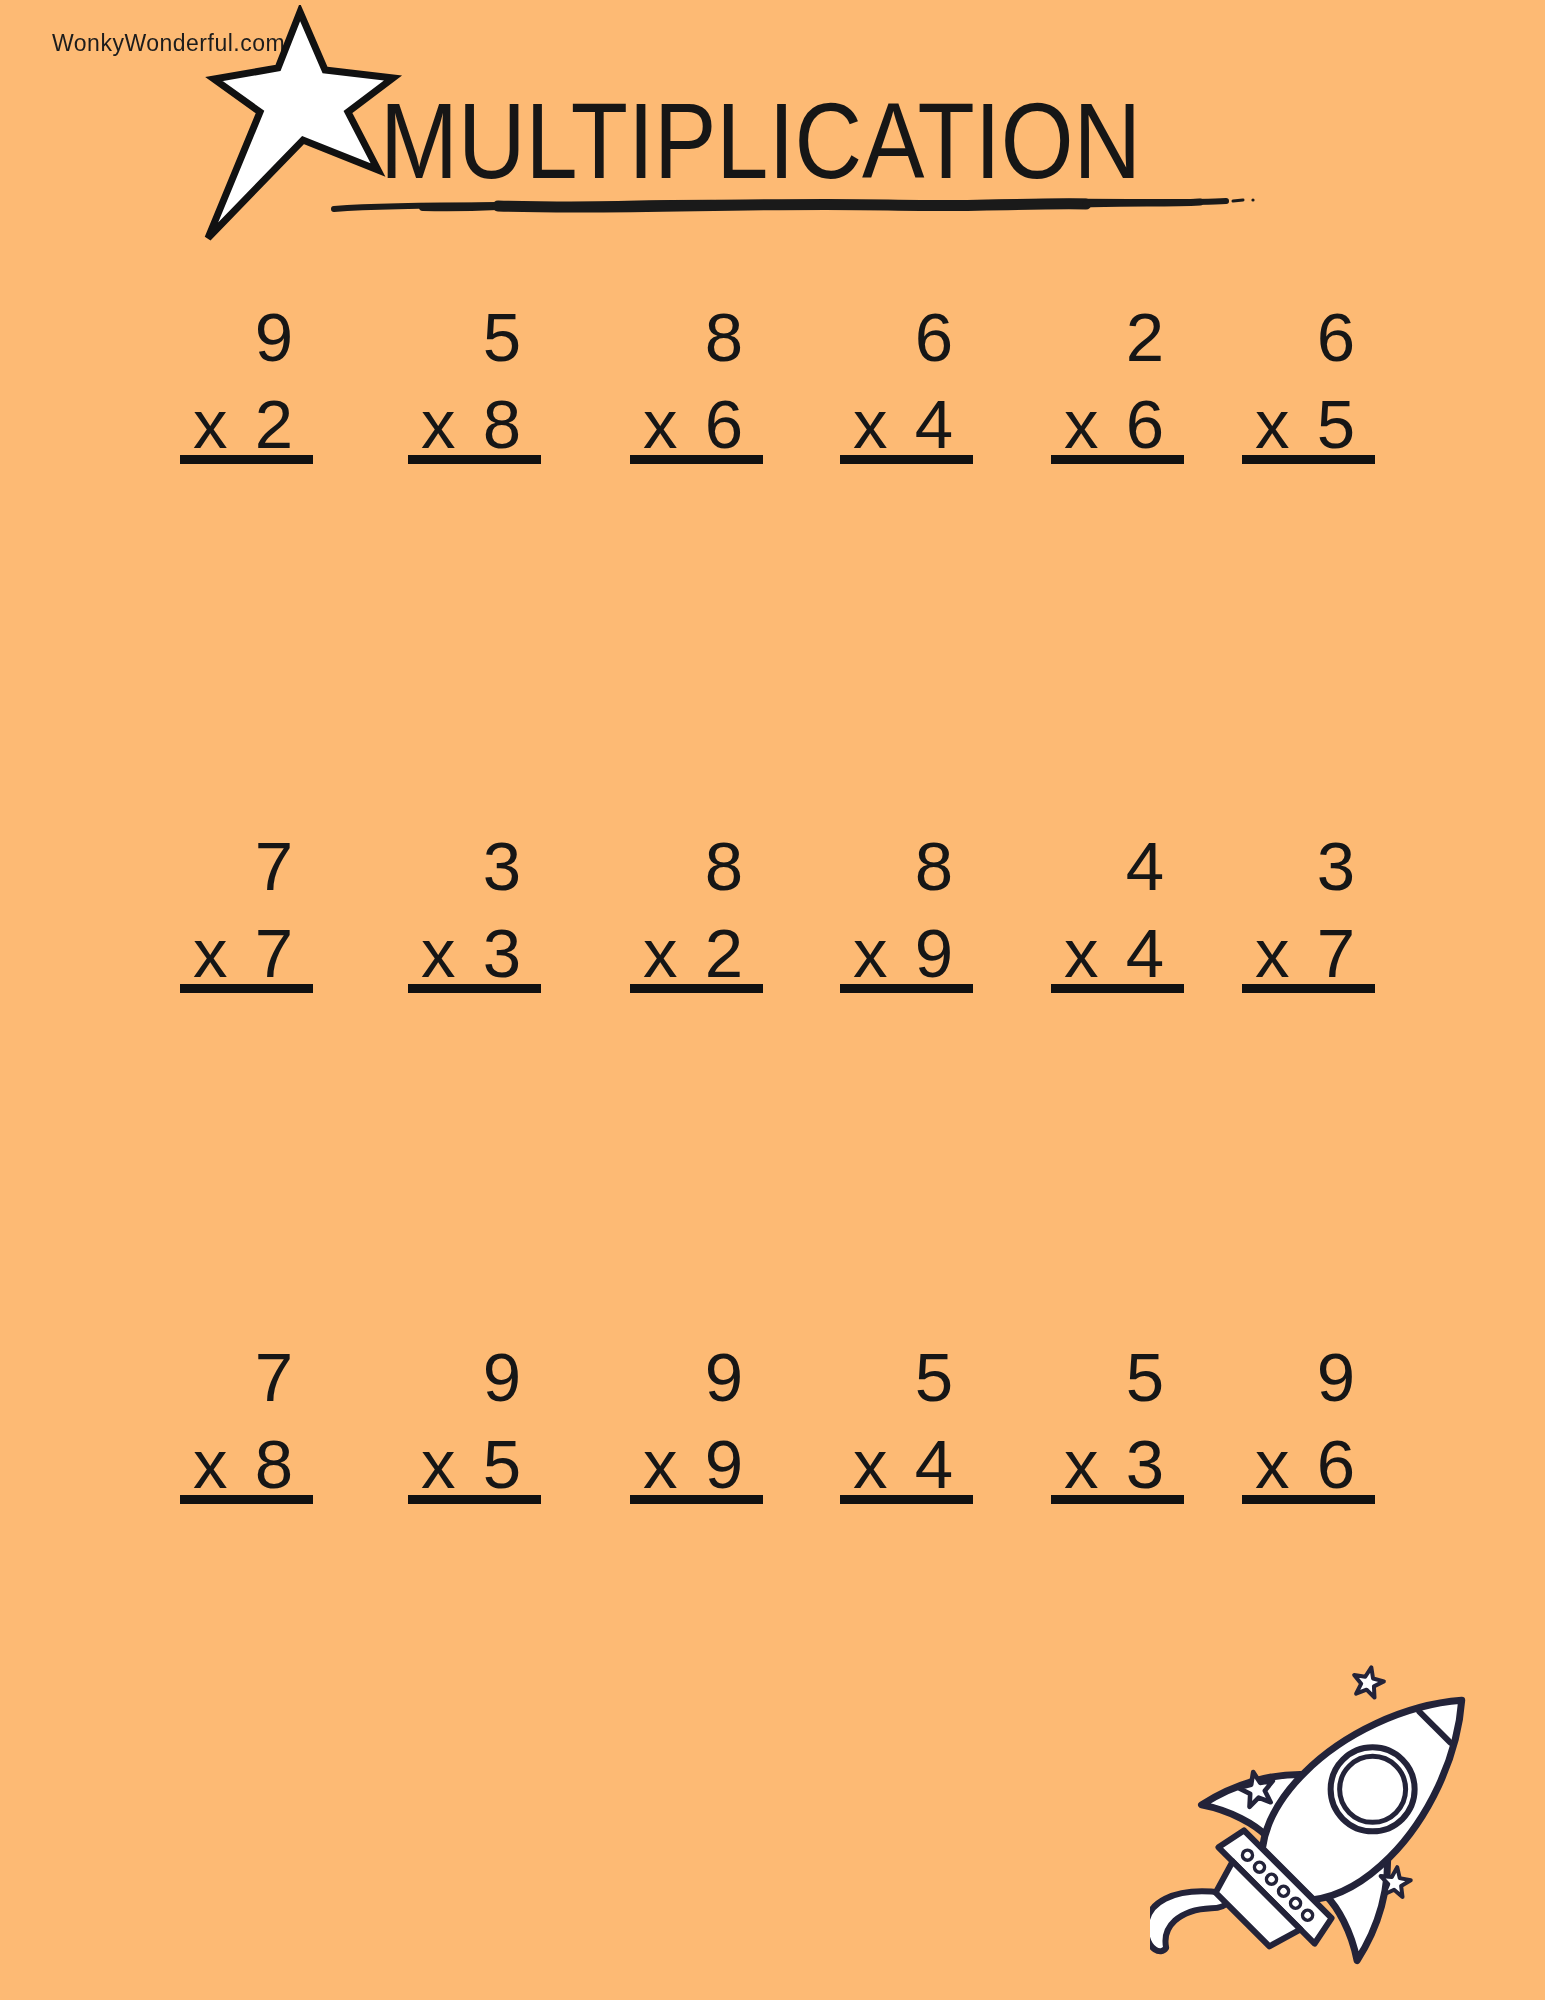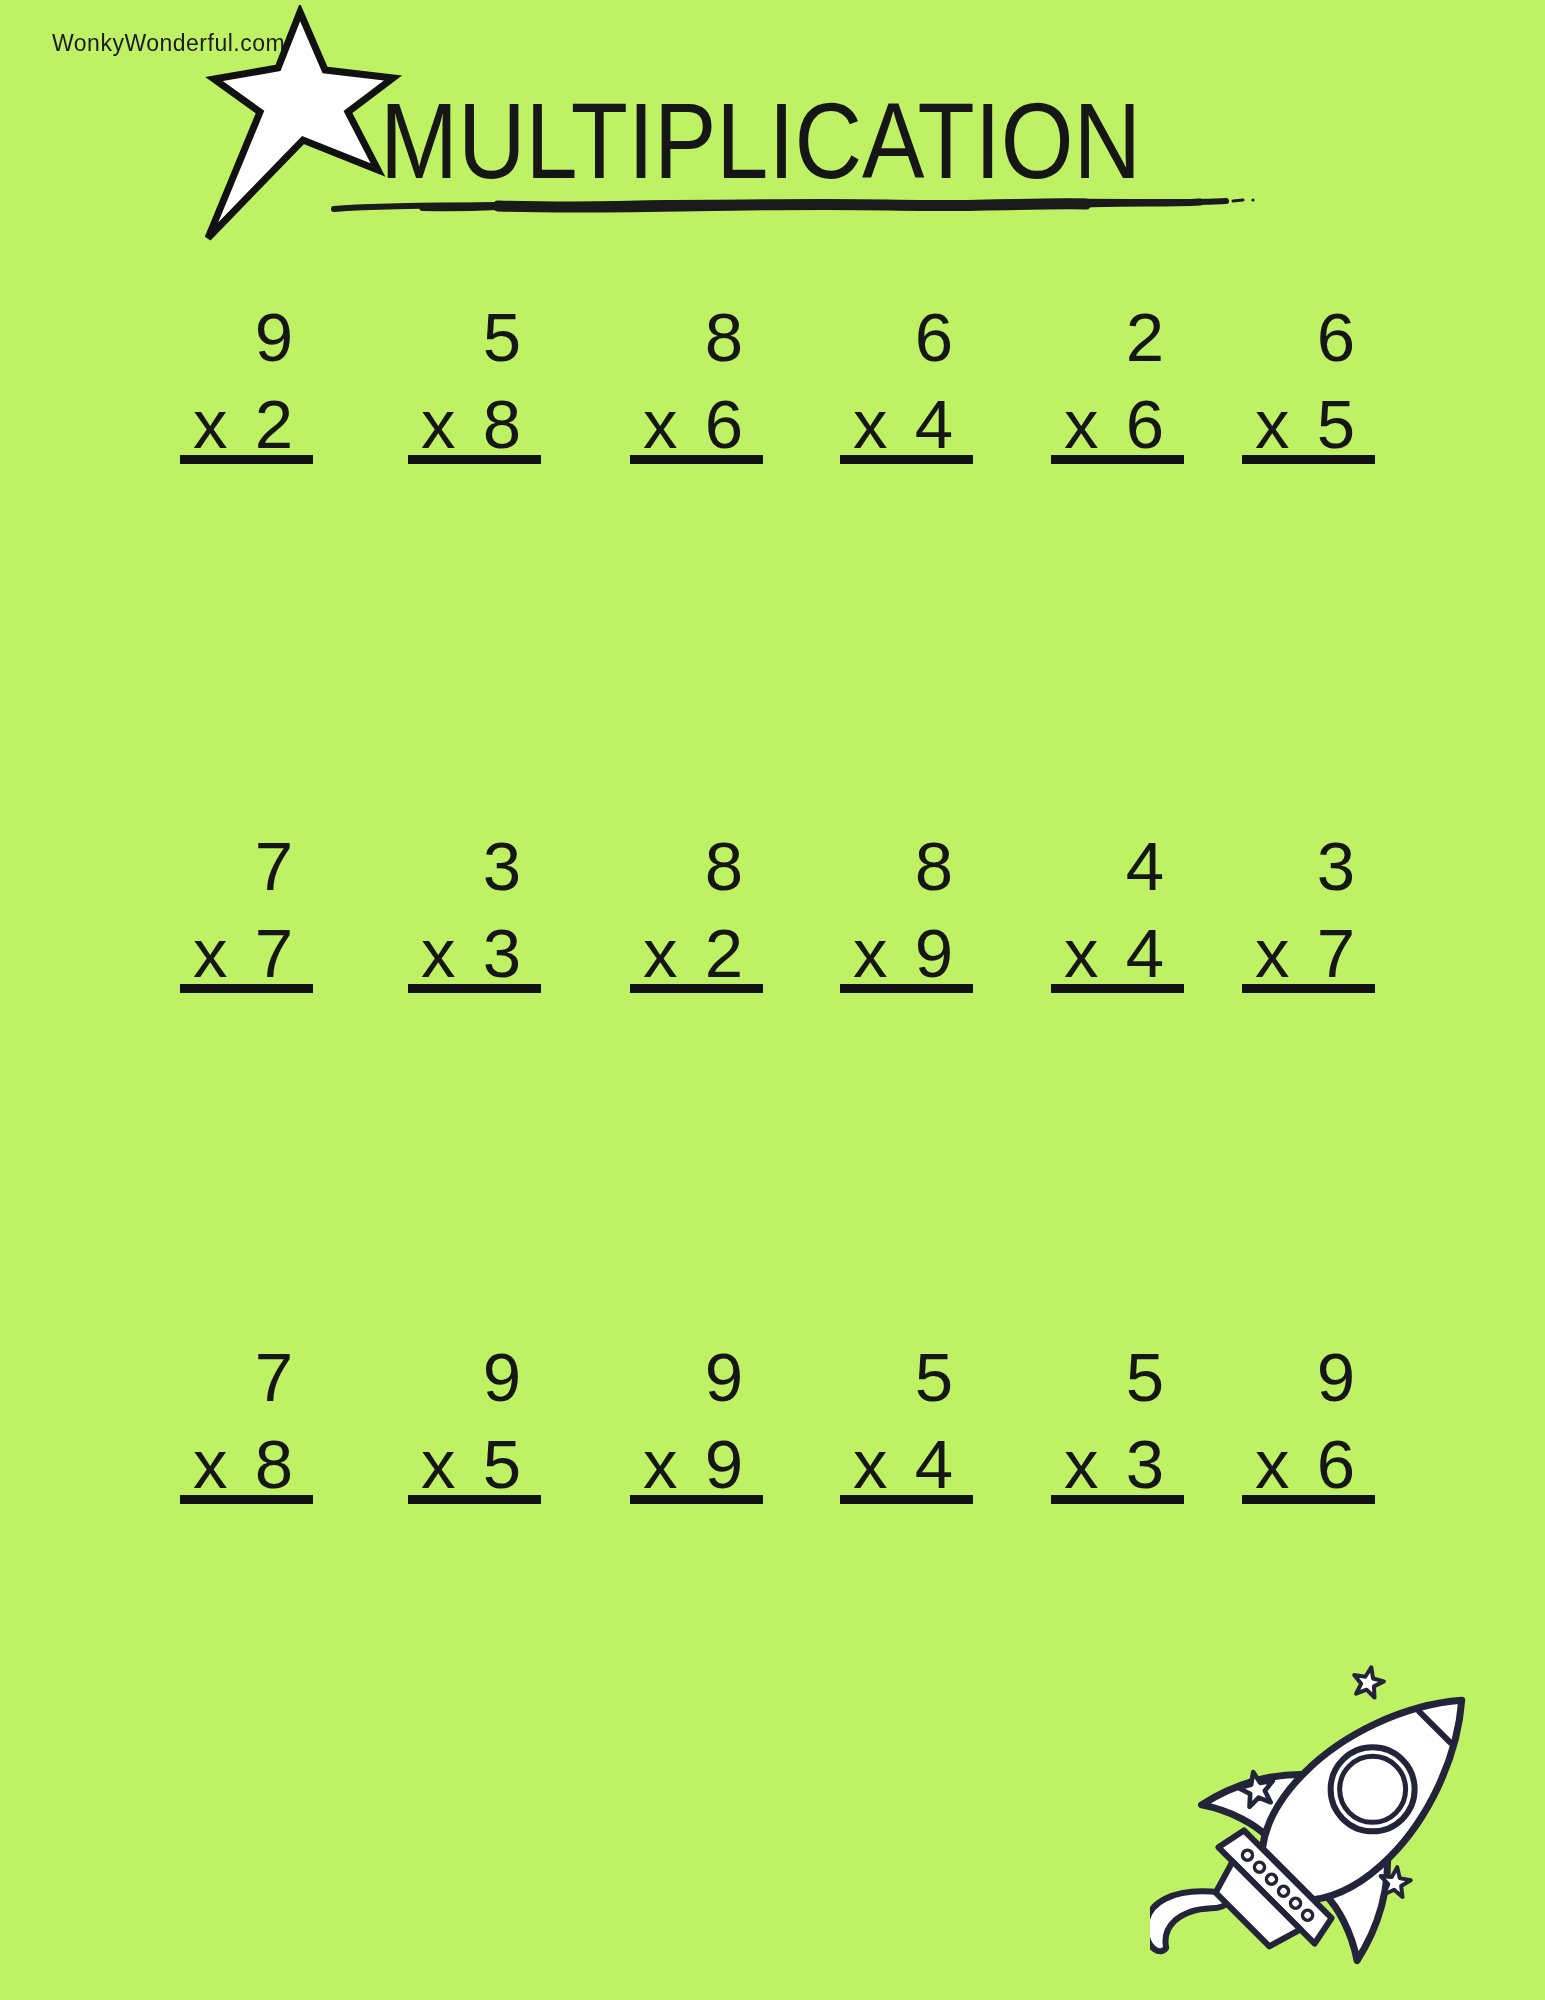--- a/index.html
+++ b/index.html
@@ -1,17 +1,17 @@
 <!DOCTYPE html>
 <html><head>
 <meta charset="utf-8">
 <style>
   html,body{margin:0;padding:0;background:#ffffff;}
   .page{
-    position:relative; width:1545px; height:2000px; background:#bef264;
+    position:relative; width:1545px; height:2000px; background:#fdba74;
     font-family:"Liberation Sans", sans-serif; color:#1a1a1a; overflow:hidden;
   }
   .site-credit{
     position:absolute; left:52px; top:30px;
     font-size:23px; letter-spacing:.5px; color:#1c1c1c;
   }
   .star-logo{ position:absolute; left:178px; top:5px; }
   .worksheet-title{
     position:absolute; left:380px; top:88px;
     font-size:107px; line-height:1; font-weight:400; color:#161616;

